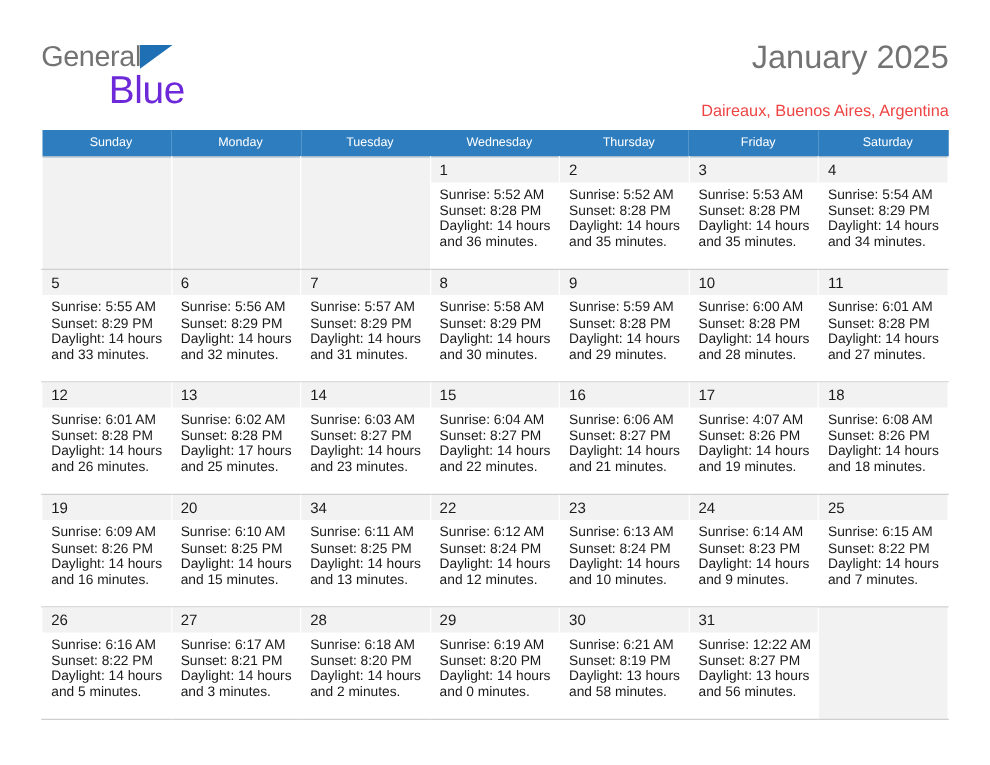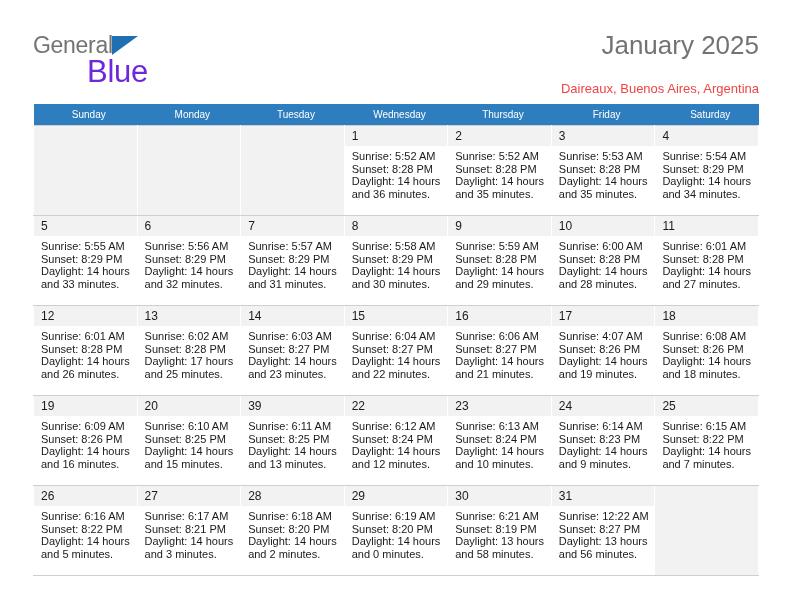--- a/index.html
+++ b/index.html
@@ -374,21 +374,21 @@
               <div class="daynum">20</div>
               <div class="info">
                 <div>Sunrise: 6:10 AM</div>
                 <div>Sunset: 8:25 PM</div>
                 <div class="wrap">Daylight: 14 hours and 15 minutes.</div>
               </div>
             </div>
           </td>
           <td>
             <div class="cell">
-              <div class="daynum">39</div>
+              <div class="daynum">34</div>
               <div class="info">
                 <div>Sunrise: 6:11 AM</div>
                 <div>Sunset: 8:25 PM</div>
                 <div class="wrap">Daylight: 14 hours and 13 minutes.</div>
               </div>
             </div>
           </td>
           <td>
             <div class="cell">
               <div class="daynum">22</div>

